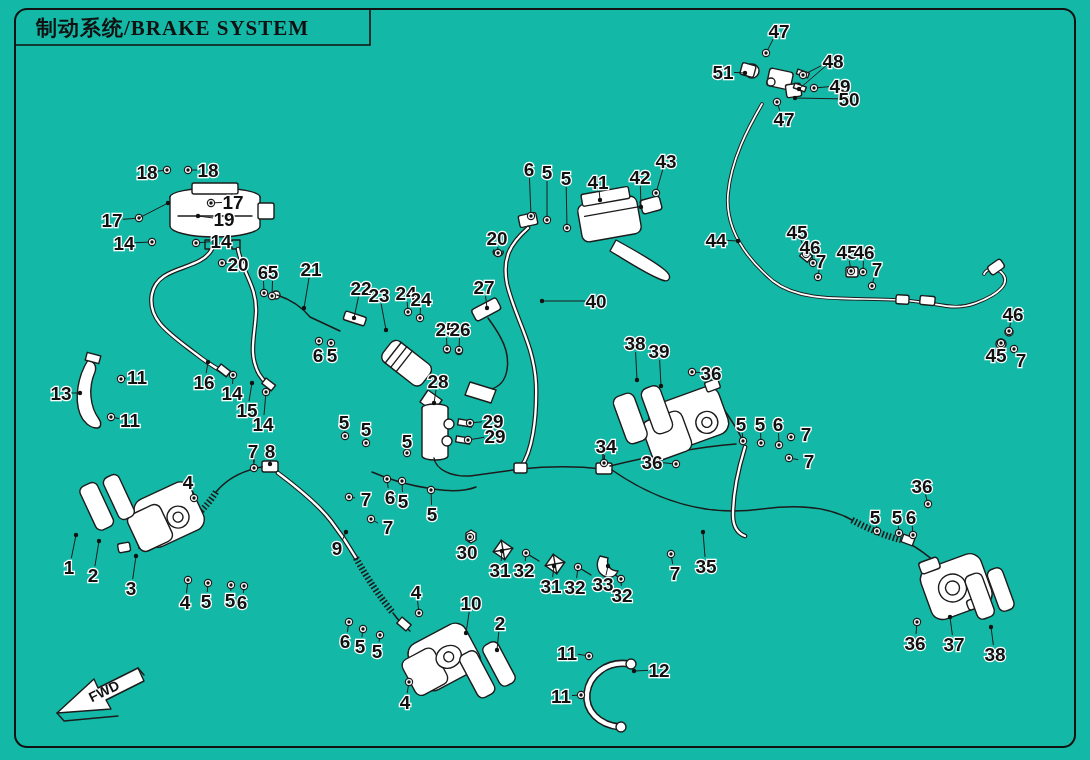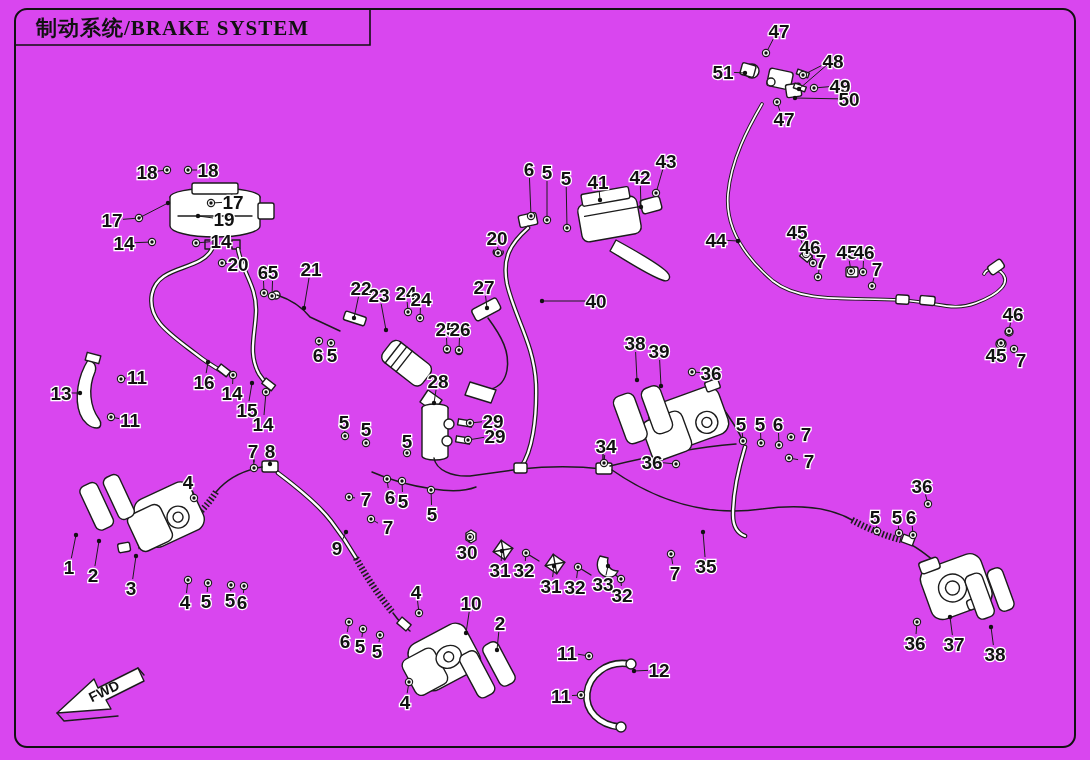--- a/index.html
+++ b/index.html
@@ -1,16 +1,16 @@
 <!DOCTYPE html>
 <html><head>
 <meta charset="utf-8">
 <style>
   html,body{margin:0;padding:0;background:#fff;}
-  .page{position:relative;width:1090px;height:760px;background:#d946ef;overflow:hidden;}
+  .page{position:relative;width:1090px;height:760px;background:#14b8a6;overflow:hidden;}
   svg{display:block;width:1090px;height:760px;}
   .frame{fill:none;stroke:#111;stroke-width:2;}
   .titlebox{fill:none;stroke:#111;stroke-width:1.6;}
   .title-text{font:bold 21px "Liberation Serif","DejaVu Serif",serif;fill:#111;letter-spacing:1px;}
   .art *{fill:none;stroke:#1c1c1c;stroke-width:1.4;stroke-linecap:round;stroke-linejoin:round;}
   .dashed *{stroke-dasharray:5 3;stroke-width:1.05;fill:none;}
   .fw{fill:#fff;}
   .hose-o{stroke-width:4.6;}
   .hose-i{stroke:#fff;stroke-width:2.3;}
   .cable-o{stroke-width:3.6;}

